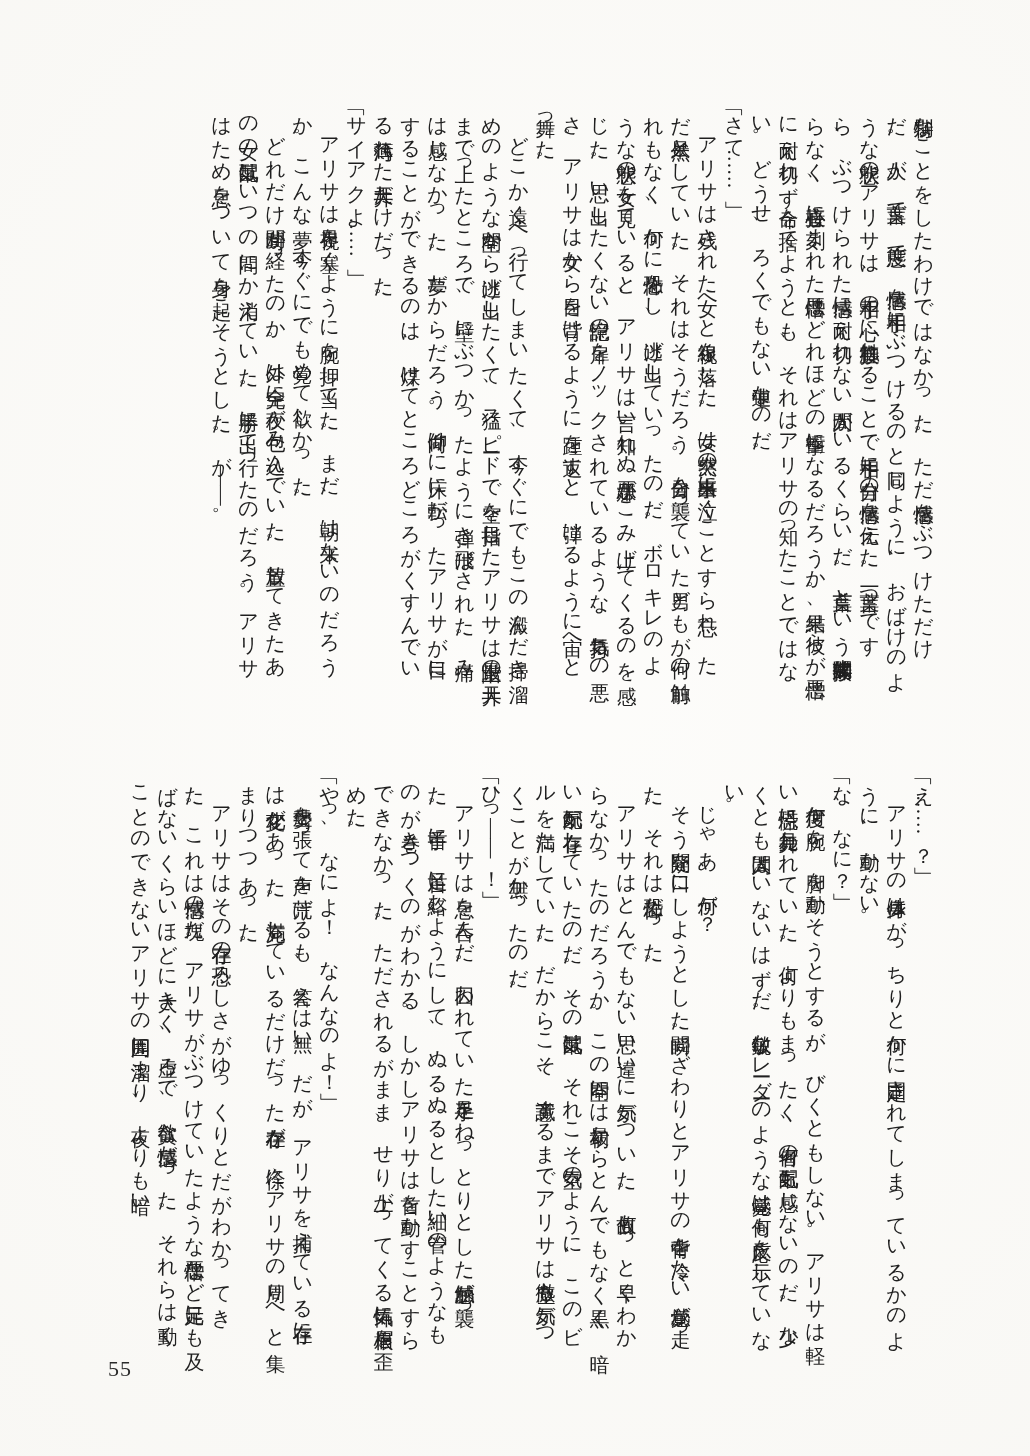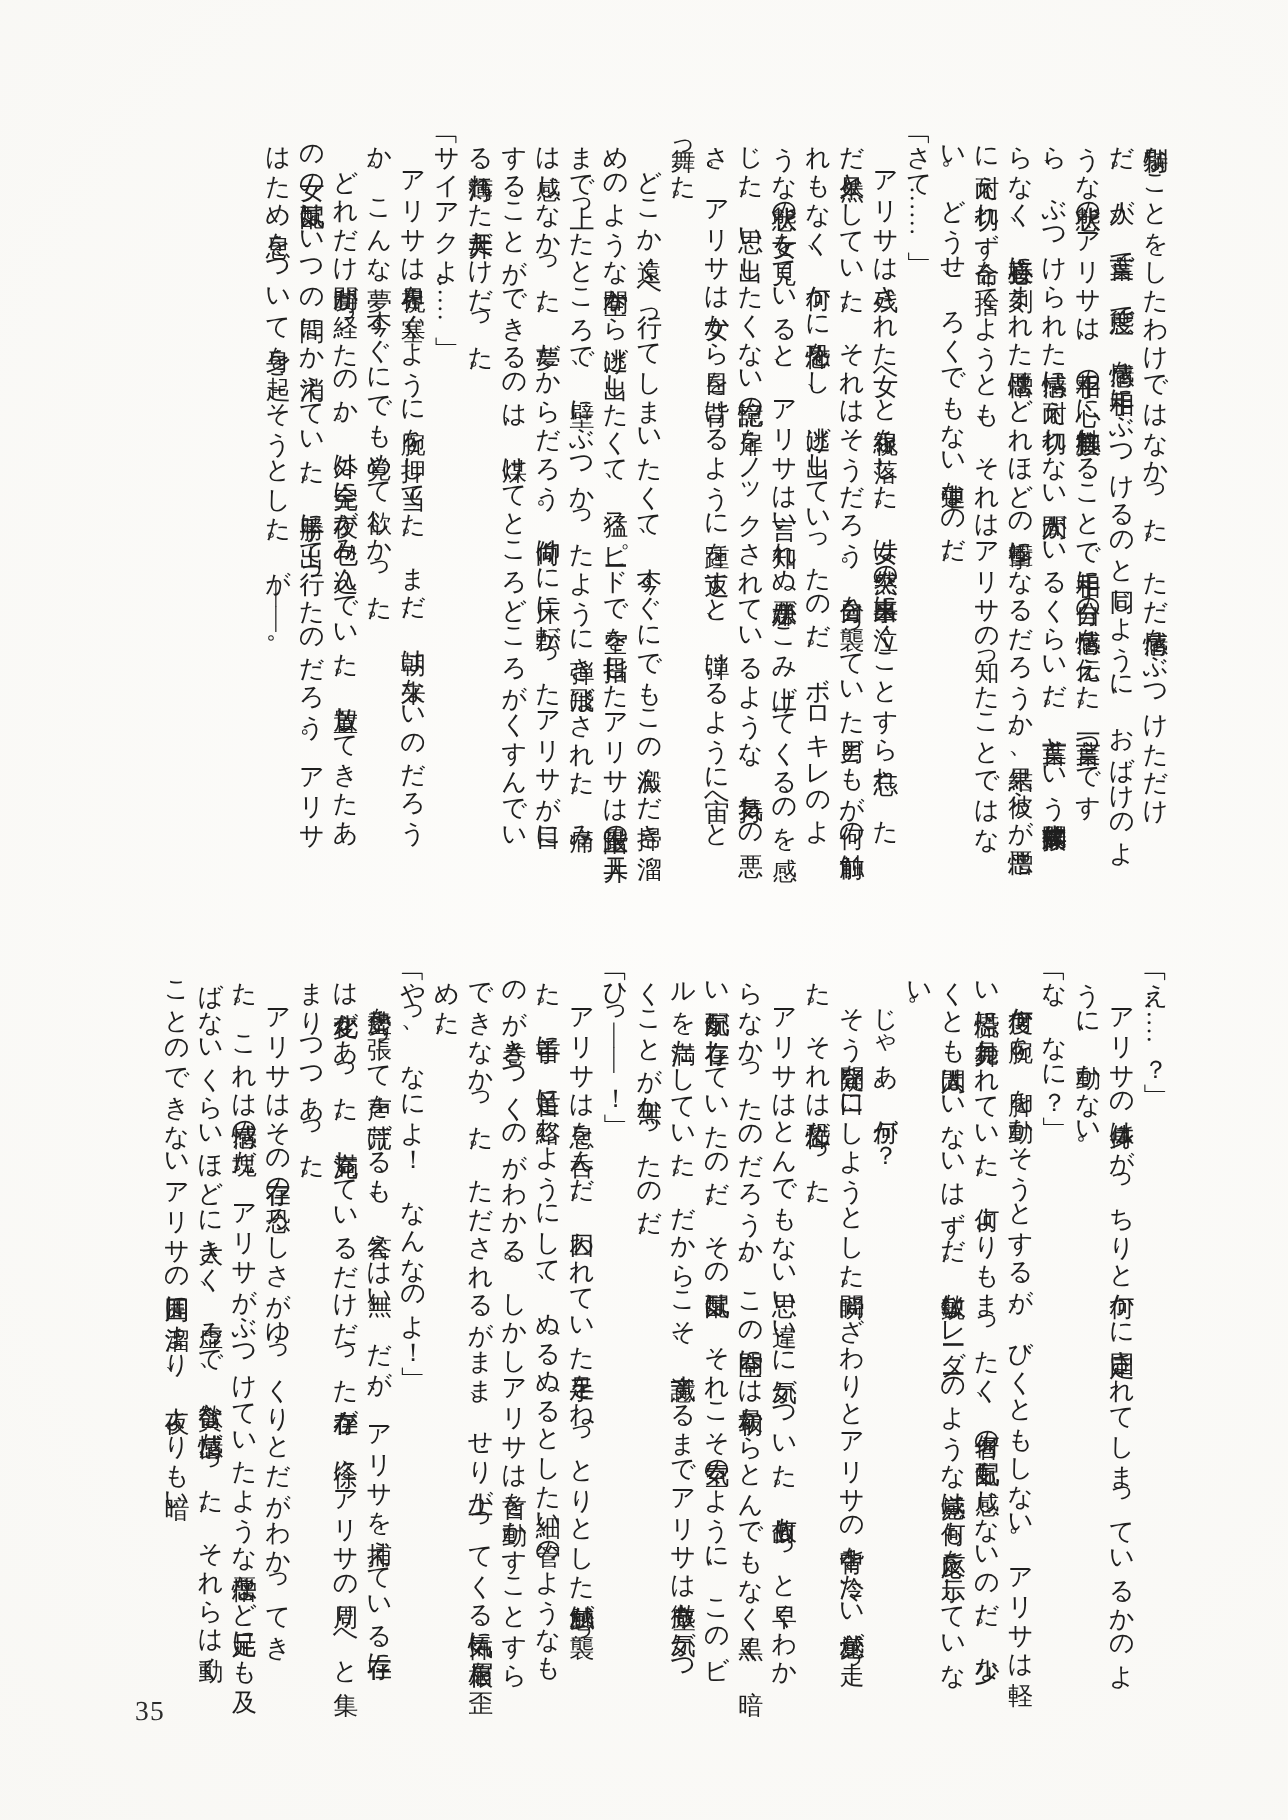--- a/index.html
+++ b/index.html
@@ -74,15 +74,15 @@
     <p>　じゃあ、何が？</p>
     <p>　そう疑問を口にしようとした瞬間。ざわりとアリサの背中を冷たい感覚が走った。それは恐怖だった。</p>
     <p>　アリサはとんでもない思い違いに気がついた。何故もっと早くわからなかったのだろうか。この空間には最初からとんでもなく黒く、暗い気配が存在していたのだ。その気配は、それこそ空気のように、このビルを満たしていた。だからこそ、意識するまでアリサは微塵も気がつくことが無かったのだ。</p>
     <p>「ひっ――！」</p>
     <p>　アリサは息を呑んだ。囚われていた手足をねっとりとした感触が襲った。手首に、足首に絡むようにして、ぬるぬるとした細い管のようなものが巻きつくのがわかる。しかしアリサは首を動かすことすらできなかった。ただされるがまま、せり上がってくる怖気に眉根を歪めた。</p>
     <p>「やっ、なによ！　なんなのよ！」</p>
     <p>　虚勢を張って声を荒げるも、答えは無い。だが、アリサを捕えている存在には変化があった。充満しているだけだった存在が、徐々にアリサの周りへと集まりつつあった。</p>
     <p>　アリサはその存在の恐ろしさがゆっくりとだがわかってきた。これは感情の塊だ。アリサがぶつけていたような憎悪など足元にも及ばないくらいほどに大きく、虚ろで、貪欲な感情だった。それらは動くことのできないアリサの周囲に溜まり、夜よりも暗い</p>
   </section>
 
-  <div id="page-number">35</div>
+  <div id="page-number">55</div>
 
 </div>
 
 </body></html>

